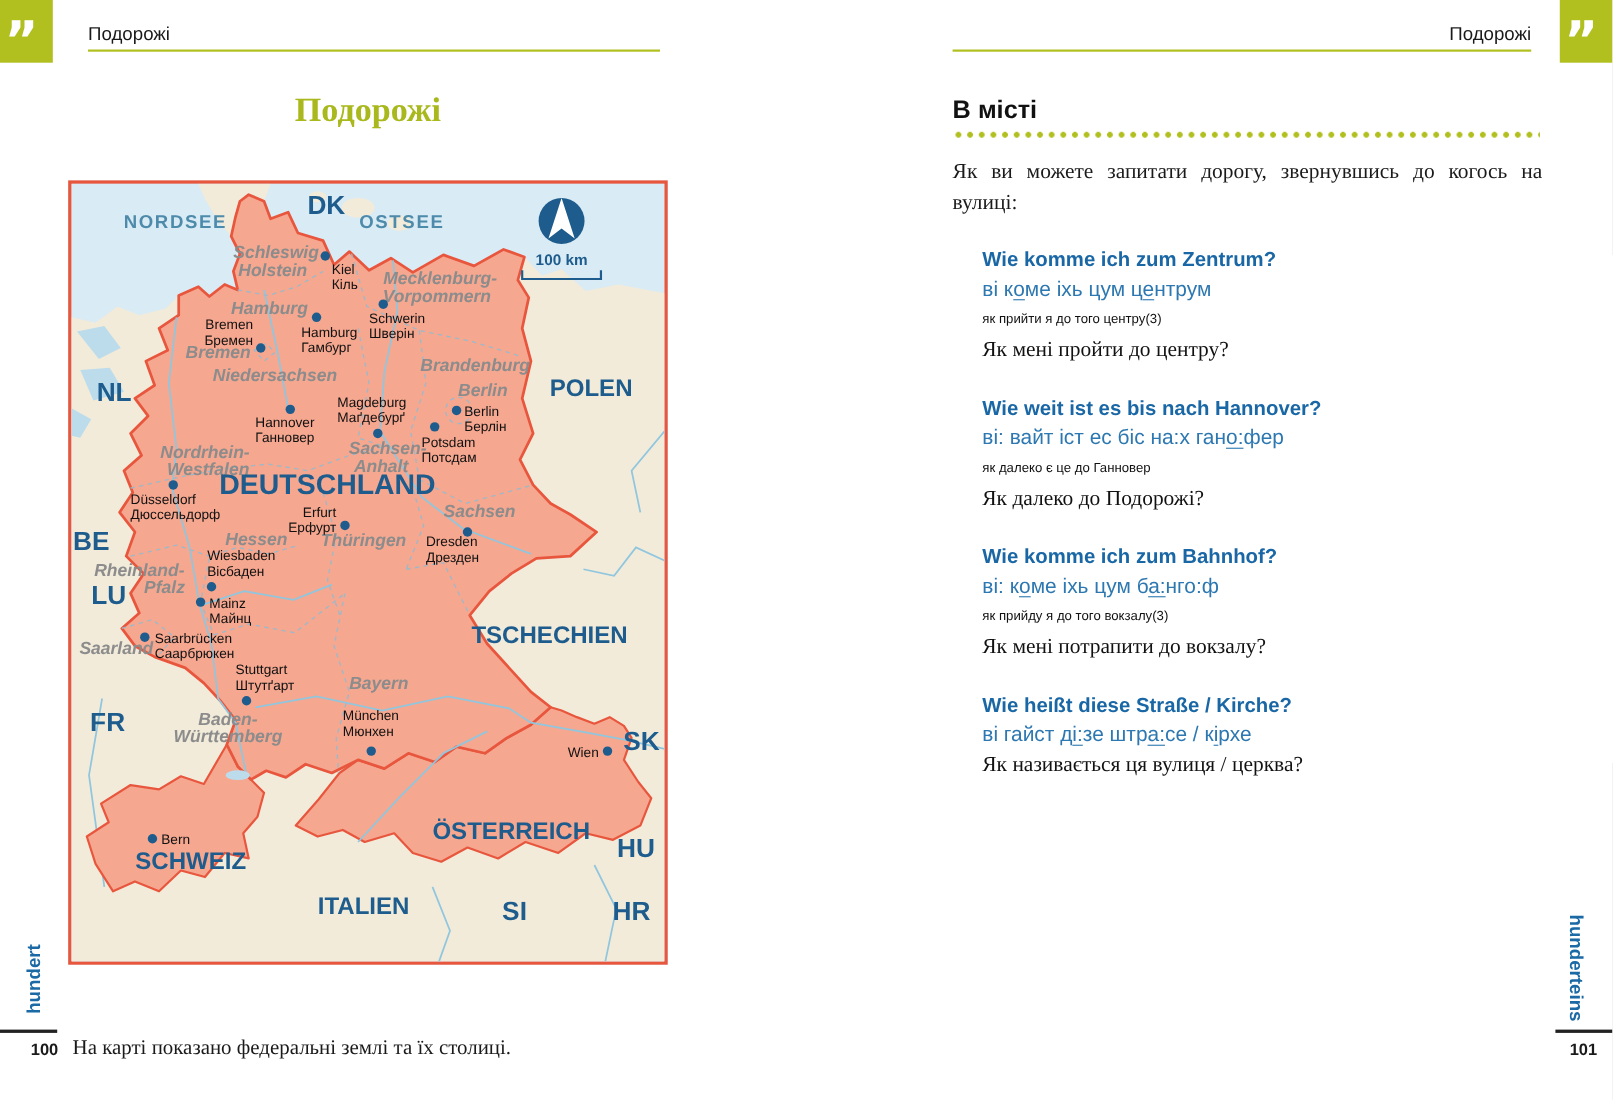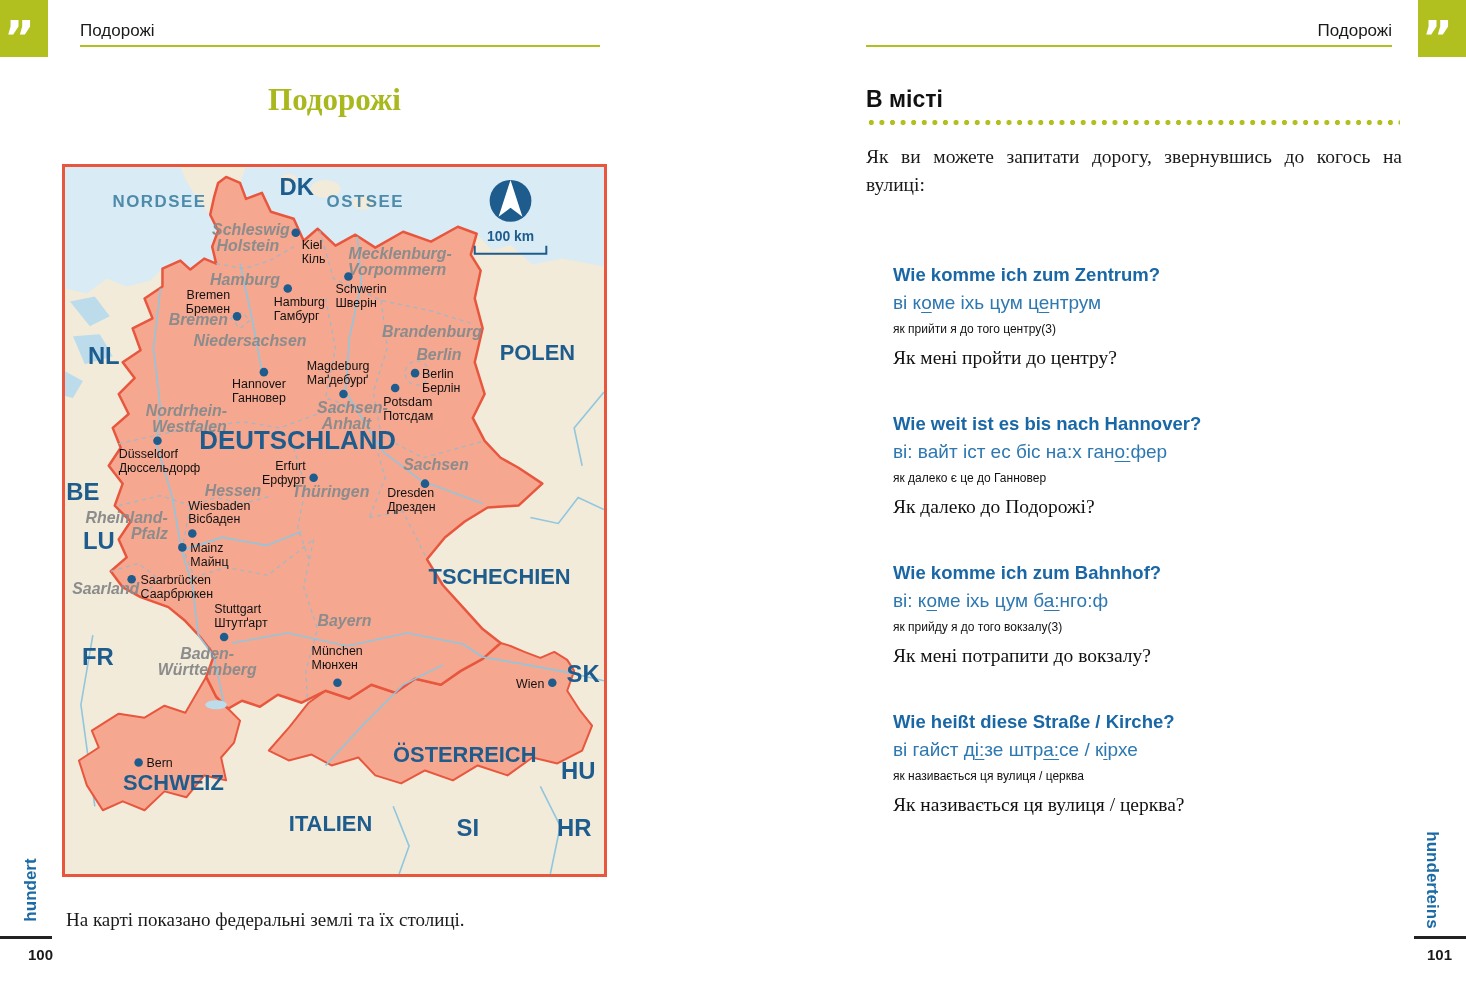--- a/index.html
+++ b/index.html
@@ -19,21 +19,21 @@
   .page-title-right{width:534px;text-align:left;font-weight:bold;font-size:23px;color:#111;}
   .dotline{height:9px;background-image:radial-gradient(circle,#b1bf1f 2.3px,rgba(0,0,0,0) 2.9px);
         background-size:10.6px 9px;background-repeat:repeat-x;background-position:0 50%;}
 
   .intro{width:536px;font-family:"Liberation Serif",serif;font-size:19.5px;line-height:28px;
         text-align:justify;}
   .caption{font-family:"Liberation Serif",serif;font-size:19px;}
 
   
   #phrases{width:515px;}
-  .block{margin-bottom:25px;margin-top:39px;}
+  .block{margin-bottom:25px;}
   .block div{line-height:27.5px;}
   .de{font-weight:bold;color:#1a67a6;font-size:18.5px;}
   .tr{color:#2d78b1;font-size:19px;}
   .tr .u{text-decoration:underline;text-underline-offset:3px;}
   .lit{font-size:12px;color:#111;}
   .ua{font-family:"Liberation Serif",serif;font-size:19.5px;color:#111;}
 
   
   #map{left:62px;top:164px;width:545px;height:713px;border:3px solid #e8563e;
        box-sizing:border-box;background:#d9ebf4;}
@@ -228,21 +228,21 @@
           <text x="248" y="490" class="city" text-anchor="start">München</text>
           <text x="248" y="504" class="city" text-anchor="start">Мюнхен</text>
           <circle cx="490" cy="518" r="4.3" class="cdot"></circle>
           <text x="482" y="523" class="city" text-anchor="end">Wien</text>
           <circle cx="74" cy="598" r="4.3" class="cdot"></circle>
           <text x="82" y="603" class="city" text-anchor="start">Bern</text>
         </g>
     </svg>
   </div>
 
-  <div class="abs caption" style="left:66px;top:909px;text-align:center;">На карті показано федеральні землі та їх столиці.</div>
+  <div class="abs caption" style="left:66px;top:942px;text-align:center;">На карті показано федеральні землі та їх столиці.</div>
 
   <div class="abs page-title-right" style="left:866px;top:86px;">В місті</div>
   <div class="abs dotline" style="left:866px;top:118px;width:534px;"></div>
 
   <div class="abs intro" style="left:866px;top:143px;">Як ви можете запитати дорогу, звернувшись до когось на вулиці:</div>
 
   <div class="abs" id="phrases" style="left:893px;top:222px;">
       <div class="block">
         <div class="de">Wie komme ich zum Zentrum?</div>
         <div class="tr"><span>ві к</span><span class="u">о</span><span>ме іхь цум ц</span><span class="u">е</span><span>нтрум</span></div>
@@ -257,21 +257,20 @@
       </div>
       <div class="block">
         <div class="de">Wie komme ich zum Bahnhof?</div>
         <div class="tr"><span>ві: к</span><span class="u">о</span><span>ме іхь цум б</span><span class="u">а:</span><span>нго:ф</span></div>
         <div class="lit">як прийду я до того вокзалу(3)</div>
         <div class="ua">Як мені потрапити до вокзалу?</div>
       </div>
       <div class="block">
         <div class="de">Wie heißt diese Straße / Kirche?</div>
         <div class="tr"><span>ві гайст д</span><span class="u">і:</span><span>зе штр</span><span class="u">а:</span><span>се / к</span><span class="u">і</span><span>рхе</span></div>
-        <div class="lit">як називається ця вулиця / церква</div>
         <div class="ua">Як називається ця вулиця / церква?</div>
       </div>
     </div>
 
   <div class="abs vtext" style="left:-14px;top:880px;width:90px;transform:rotate(-90deg);">hundert</div>
   <div class="abs pgline" style="left:0;top:936px;width:52px;"></div>
   <div class="abs pgnum" style="left:13px;top:946px;">100</div>
 
   <div class="abs vtext" style="left:1377px;top:870px;width:110px;transform:rotate(90deg);">hunderteins</div>
   <div class="abs pgline" style="left:1414px;top:936px;width:52px;"></div>

